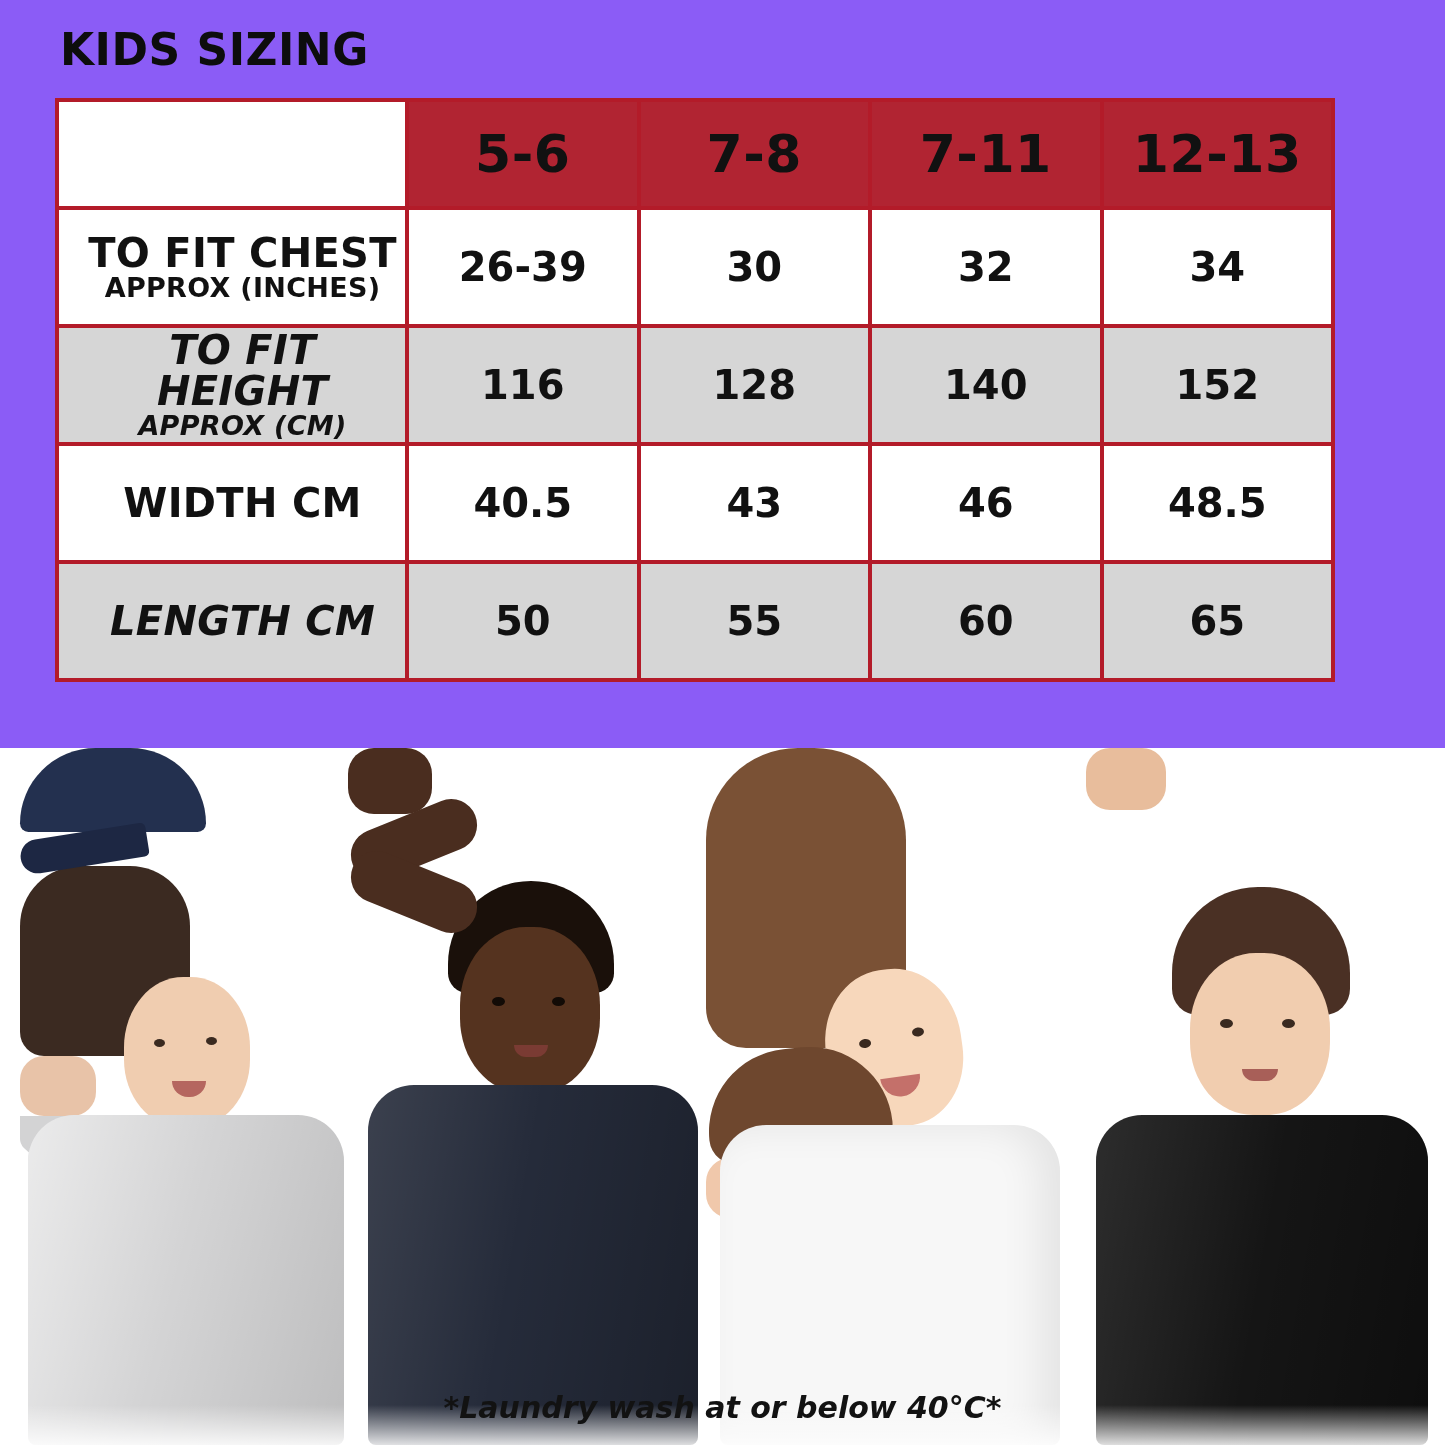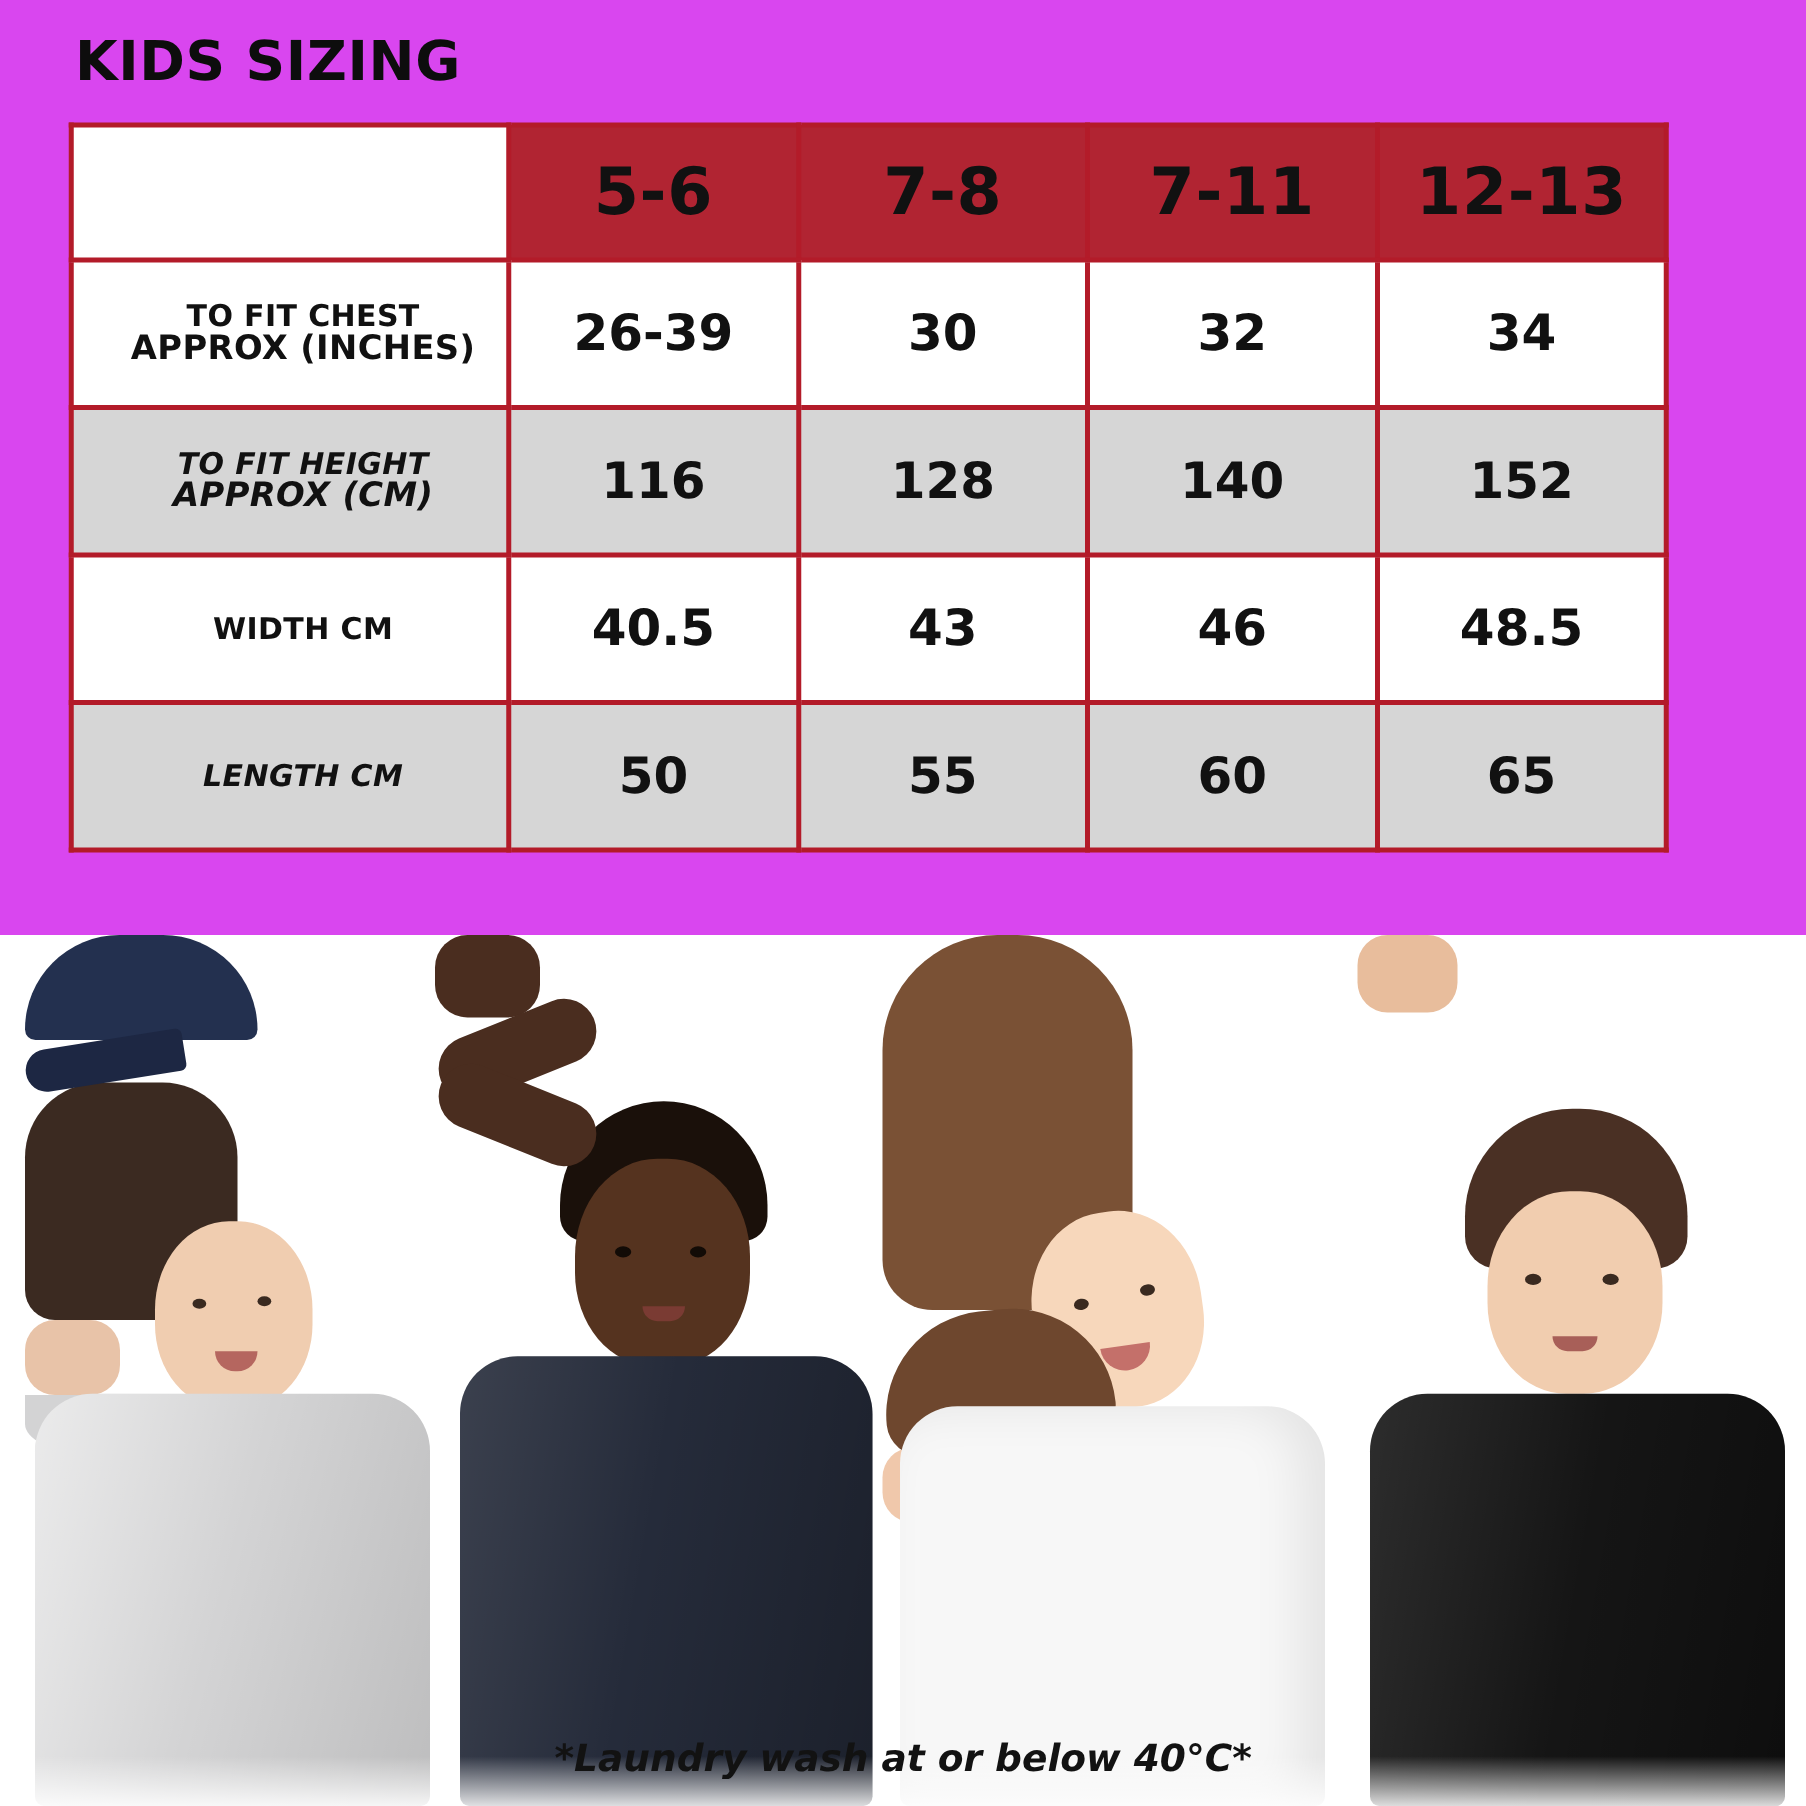--- a/index.html
+++ b/index.html
@@ -6,21 +6,21 @@
   html, body {
     margin: 0; padding: 0;
     width: 1445px; height: 1445px;
     background: #ffffff;
     font-family: "Liberation Sans", sans-serif;
     overflow: hidden;
   }
   #page {
     position: relative;
     width: 1445px; height: 1132px;
-    background: #d946ef;
+    background: #8b5cf6;
   }
 
   
   .title {
     position: absolute;
     left: 60px; top: 24px;
     font-size: 44px;
     font-weight: 800;
     letter-spacing: 0.5px;
     color: #0d0d0d;
@@ -57,21 +57,21 @@
   td.rowlabel {
     background: #ffffff;
     text-align: left;
     padding-left: 22px;
     font-weight: 800;
     line-height: 1.02;
   }
   td.rowlabel.shaded { background: #d6d6d6; font-style: italic; }
   .rl-main {
     display: block;
-    font-size: 24px;
+    font-size: 40px;
     letter-spacing: 0.3px;
     text-transform: uppercase;
   }
   .rl-sub {
     display: block;
     font-size: 27px;
     letter-spacing: 0.3px;
     text-transform: uppercase;
   }
   td.val {

